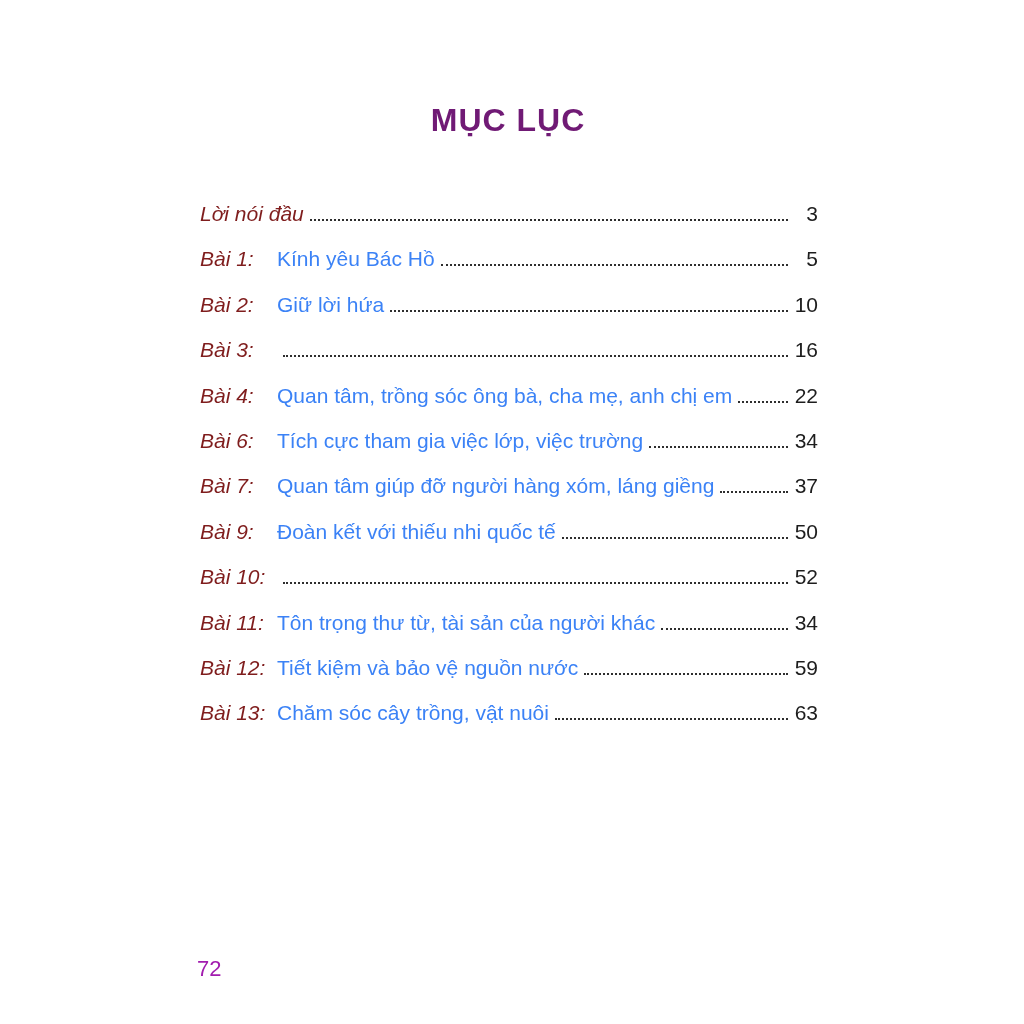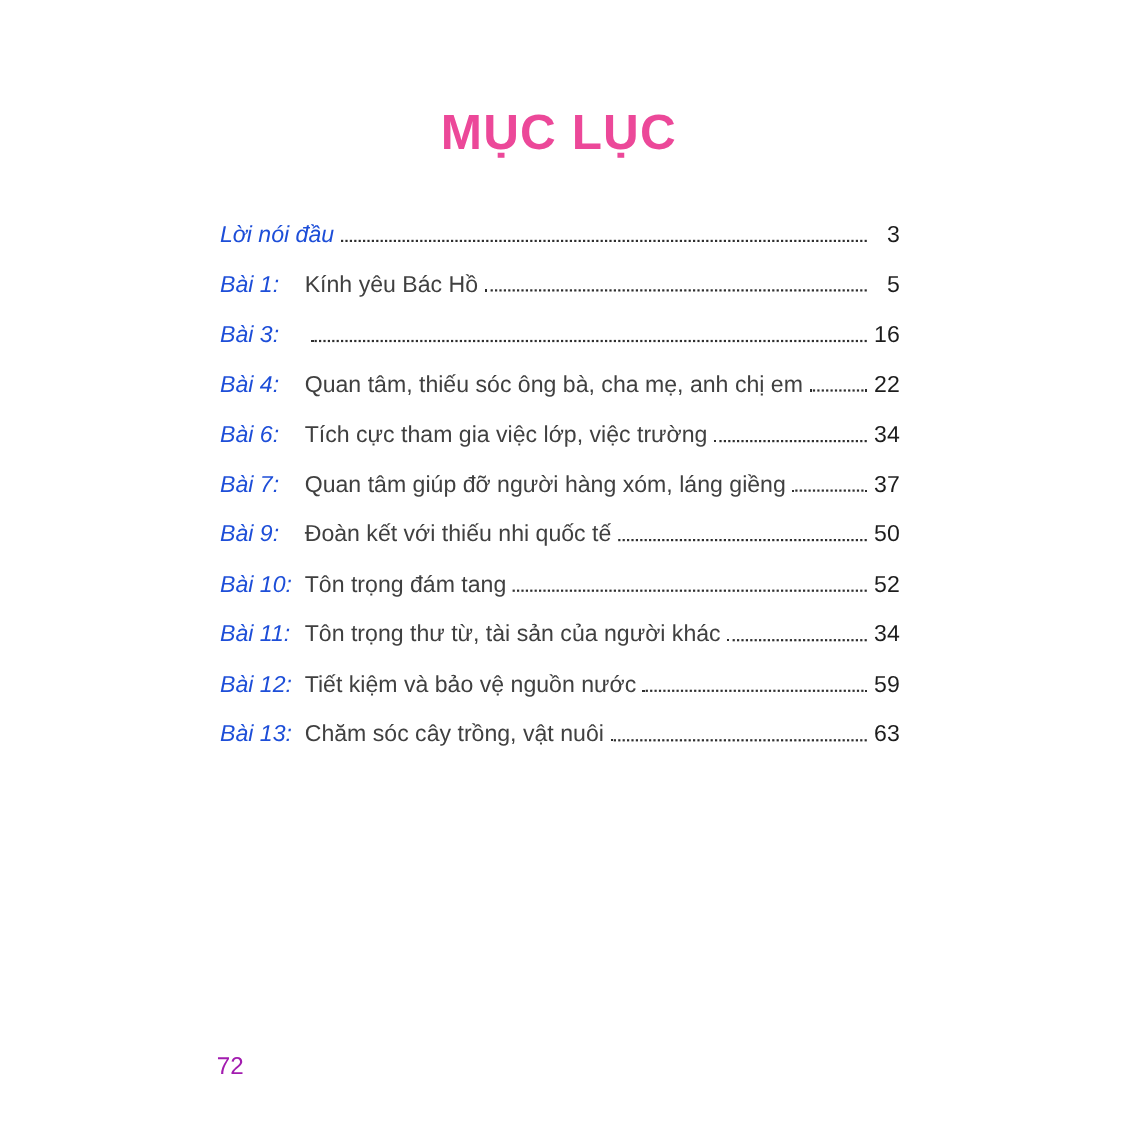--- a/index.html
+++ b/index.html
@@ -17,49 +17,49 @@
     color: #1d1d1d;
   }
   .page-title {
     position: absolute;
     top: 94px;
     left: 0;
     right: 8px;
     margin: 0;
     text-align: center;
     font-family: "Liberation Sans", "DejaVu Sans", sans-serif;
-    font-size: 45px;
+    font-size: 32px;
     line-height: 52px;
     font-weight: 700;
     letter-spacing: 1px;
-    color: #ec4899;
+    color: #701a75;
   }
   .toc-list {
     position: absolute;
     top: 201px;
     left: 200px;
     width: 618px;
   }
   .toc-row {
     display: flex;
     align-items: baseline;
     height: 45.4px;
     font-size: 21px;
     line-height: 26px;
   }
   .toc-row-label {
     font-style: italic;
     min-width: 77px;
     flex-shrink: 0;
     white-space: nowrap;
-    color: #1d4ed8;
+    color: #7f1d1d;
   }
   .toc-row-title {
     white-space: nowrap;
-    color: #404040;
+    color: #3b82f6;
   }
   .dot-leader {
     flex: 1 1 auto;
     min-width: 18px;
     border-bottom: 2.5px dotted #2e2e2e;
     margin: 0 4px 1px 6px;
     align-self: baseline;
   }
   .toc-row-page {
     min-width: 26px;
@@ -89,30 +89,36 @@
     <span class="toc-row-page">3</span>
   </div>
 
   <div class="toc-row">
     <span class="toc-row-label">Bài 1:</span>
     <span class="toc-row-title">Kính yêu Bác Hồ</span>
     <span class="dot-leader"></span>
     <span class="toc-row-page">5</span>
   </div>
 
+  <div class="toc-row">
+    <span class="toc-row-label">Bài 2:</span>
+    <span class="toc-row-title">Giữ lời hứa</span>
+    <span class="dot-leader"></span>
+    <span class="toc-row-page">10</span>
+  </div>
 
   <div class="toc-row">
     <span class="toc-row-label">Bài 3:</span>
     <span class="dot-leader"></span>
     <span class="toc-row-page">16</span>
   </div>
 
   <div class="toc-row">
     <span class="toc-row-label">Bài 4:</span>
-    <span class="toc-row-title">Quan tâm, thiếu sóc ông bà, cha mẹ, anh chị em</span>
+    <span class="toc-row-title">Quan tâm, trồng sóc ông bà, cha mẹ, anh chị em</span>
     <span class="dot-leader"></span>
     <span class="toc-row-page">22</span>
   </div>
 
 
   <div class="toc-row">
     <span class="toc-row-label">Bài 6:</span>
     <span class="toc-row-title">Tích cực tham gia việc lớp, việc trường</span>
     <span class="dot-leader"></span>
     <span class="toc-row-page">34</span>
@@ -128,21 +134,20 @@
 
   <div class="toc-row">
     <span class="toc-row-label">Bài 9:</span>
     <span class="toc-row-title">Đoàn kết với thiếu nhi quốc tế</span>
     <span class="dot-leader"></span>
     <span class="toc-row-page">50</span>
   </div>
 
   <div class="toc-row">
     <span class="toc-row-label">Bài 10:</span>
-    <span class="toc-row-title">Tôn trọng đám tang</span>
     <span class="dot-leader"></span>
     <span class="toc-row-page">52</span>
   </div>
 
   <div class="toc-row">
     <span class="toc-row-label">Bài 11:</span>
     <span class="toc-row-title">Tôn trọng thư từ, tài sản của người khác</span>
     <span class="dot-leader"></span>
     <span class="toc-row-page">34</span>
   </div>

